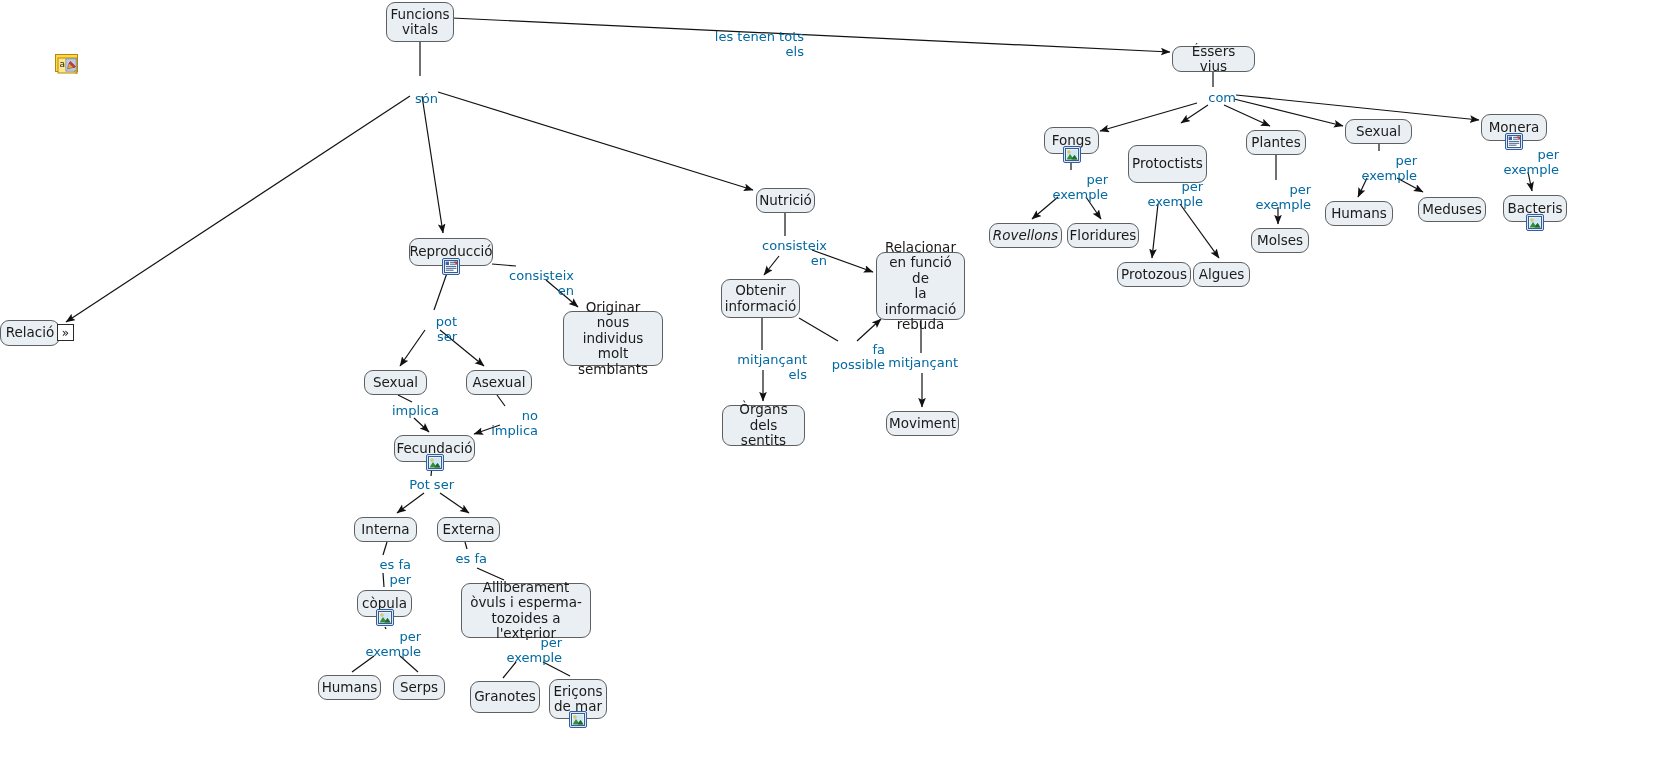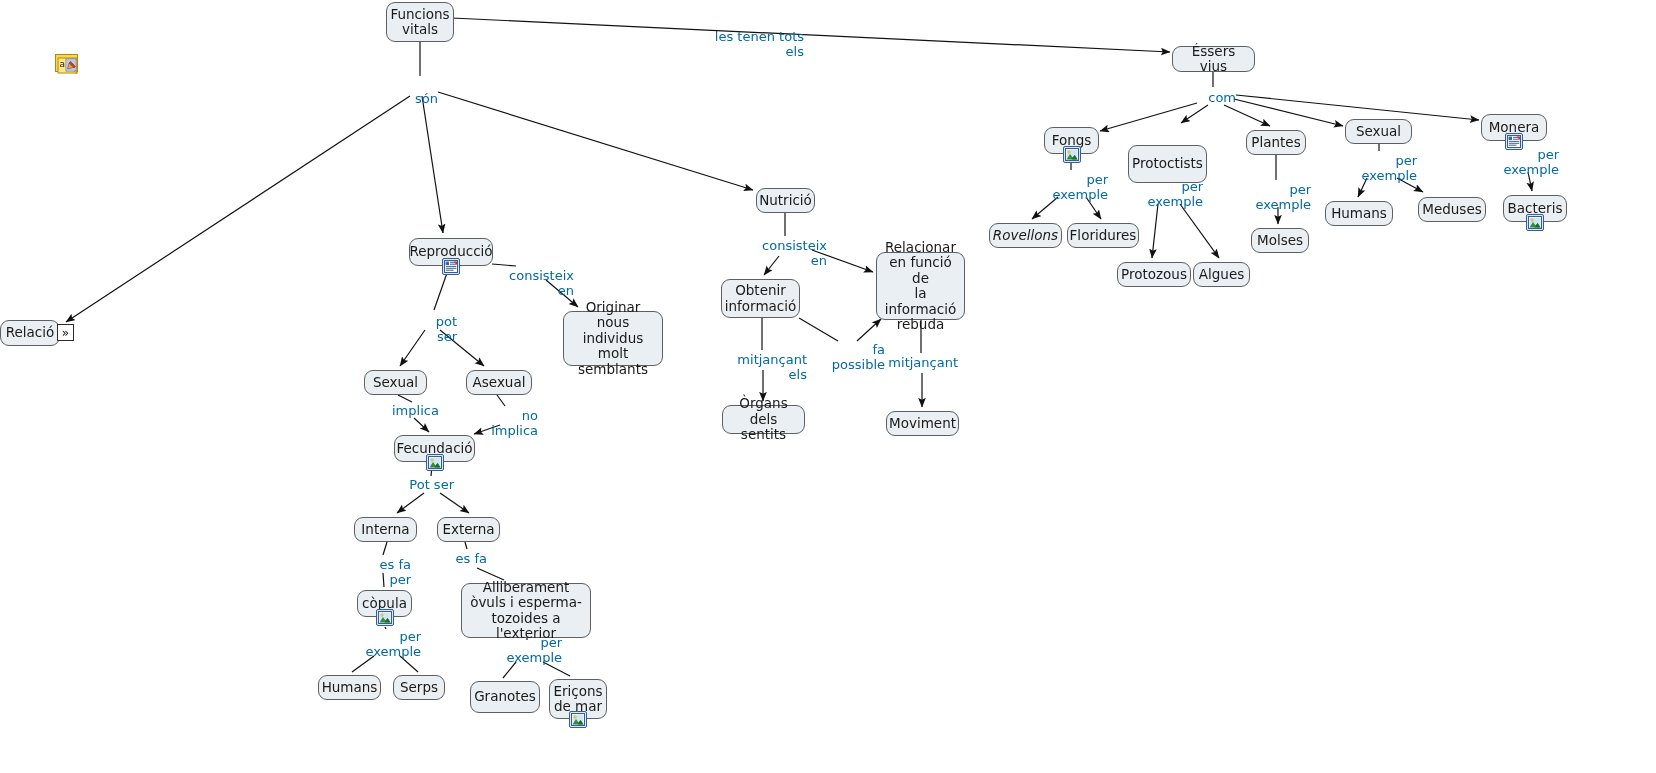--- a/index.html
+++ b/index.html
@@ -280,21 +280,21 @@
       <div class="node" style="left: 721px; top: 279px; width: 79px; height: 39px;">
         <span class="node-label">Obtenir
 informació</span>
       </div>
       <div class="node" style="left: 876px; top: 252px; width: 89px; height: 68px;">
         <span class="node-label">Relacionar
 en funció de
 la informació
 rebuda</span>
       </div>
-      <div class="node" style="left: 722px; top: 405px; width: 83px; height: 29px; justify-content: flex-end;">
+      <div class="node" style="left: 722px; top: 405px; width: 83px; height: 41px; justify-content: flex-end;">
         <span class="node-label">Òrgans dels
 sentits</span>
       </div>
       <div class="node" style="left: 886px; top: 411px; width: 73px; height: 25px;">
         <span class="node-label">Moviment</span>
       </div>
       <div class="node" style="left: 1044px; top: 127px; width: 55px; height: 27px;">
         <span class="node-label">Fongs</span>
       </div>
       <span class="res-icon" style="left: 1062.5px; top: 146px;">

